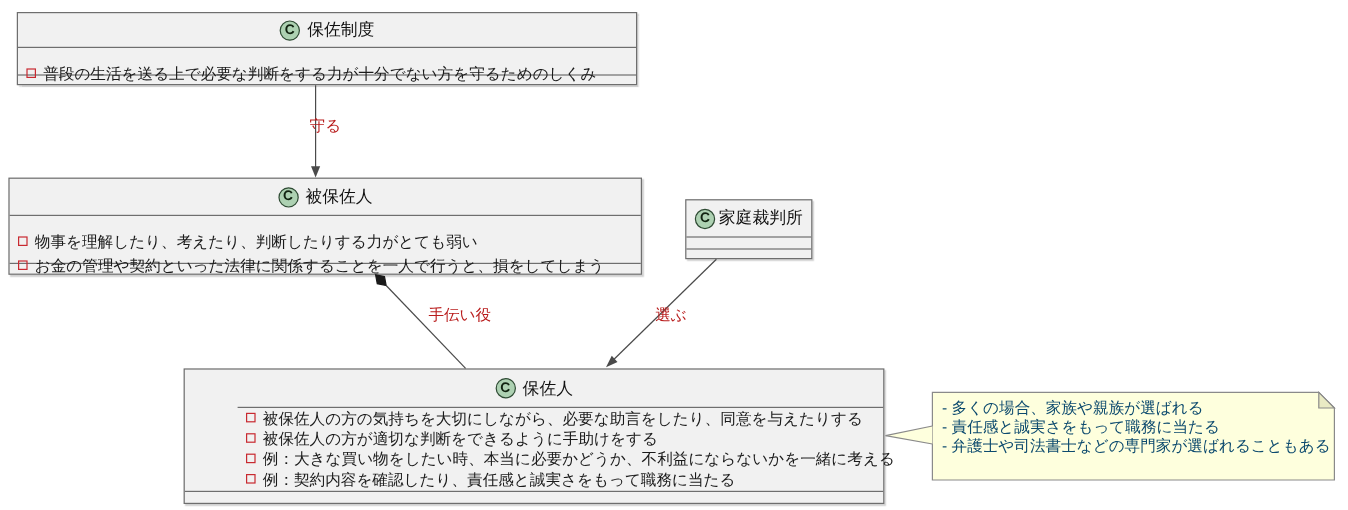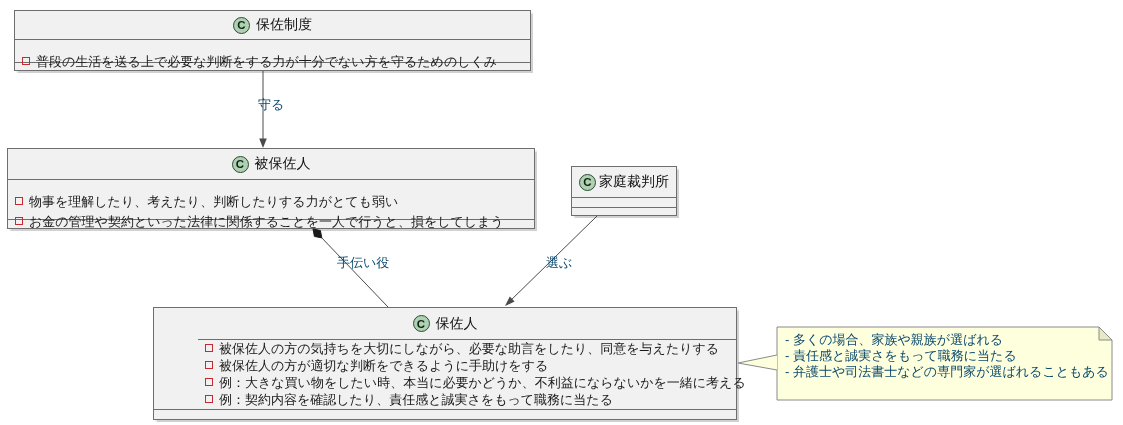--- a/index.html
+++ b/index.html
@@ -12,21 +12,21 @@
   .circle{box-sizing:border-box;flex:0 0 auto;width:17px;height:17px;border-radius:50%;
        background:#ADD1B2;border:1px solid #2E4A33;display:flex;align-items:center;justify-content:center;
        font-weight:bold;font-size:11.5px;color:#102210;}
   .attrs{box-sizing:border-box;border-top:1px solid #6E6E6E;padding:2px 6px 0 7px;font-size:13px;}
   .attrs.lg{line-height:19.5px;padding-top:12px;}
   .attrs.sm{line-height:16.9px;padding-top:1px;margin-left:44px;}
   .attr{white-space:nowrap;}
   .bullet{display:inline-block;width:6px;height:6px;border:1px solid #C82930;background:transparent;
        margin-right:6px;margin-bottom:1px;}
   .methods{box-sizing:border-box;border-top:1px solid #6E6E6E;}
-  .edge-label{position:absolute;font-size:13px;color:#0c4a6e;white-space:nowrap;}
+  .edge-label{position:absolute;font-size:13px;color:#b91c1c;white-space:nowrap;}
   .overlay{position:absolute;left:0;top:0;pointer-events:none;}
   .note-text{position:absolute;left:785px;top:332px;width:325px;font-size:13px;line-height:16.2px;
        color:#0c4a6e;white-space:nowrap;}
 </style>
 </head>
 <body>
 
 <div class="canvas">
 
   <div class="cls" style="left:14px;top:10px;width:517px;height:61px">
@@ -88,21 +88,21 @@
 
     <polygon points="777,327 1099,327 1112,340 1112,400 777,400" fill="#FEFFDD" stroke="#8A8A8A"></polygon>
     <polygon points="1099,327 1099,340 1112,340" fill="#E9EAC4" stroke="#8A8A8A"></polygon>
 
     <polygon points="738,363 777,355 777,370" fill="#FEFFDD"></polygon>
     <line x1="738" y1="363" x2="777" y2="355" stroke="#8A8A8A" stroke-width="1"></line>
     <line x1="738" y1="363" x2="777" y2="370" stroke="#8A8A8A" stroke-width="1"></line>
   </svg>
 
   <div class="edge-label" style="left:258px;top:96px">守る</div>
-  <div class="edge-label" style="left:337px;top:254px">手伝い役</div>
+  <div class="edge-label" style="left:357px;top:254px">手伝い役</div>
   <div class="edge-label" style="left:546px;top:254px">選ぶ</div>
 
   <div class="note-text">
     <div>- 多くの場合、家族や親族が選ばれる</div>
     <div>- 責任感と誠実さをもって職務に当たる</div>
     <div>- 弁護士や司法書士などの専門家が選ばれることもある</div>
   </div>
 
 </div>
 

